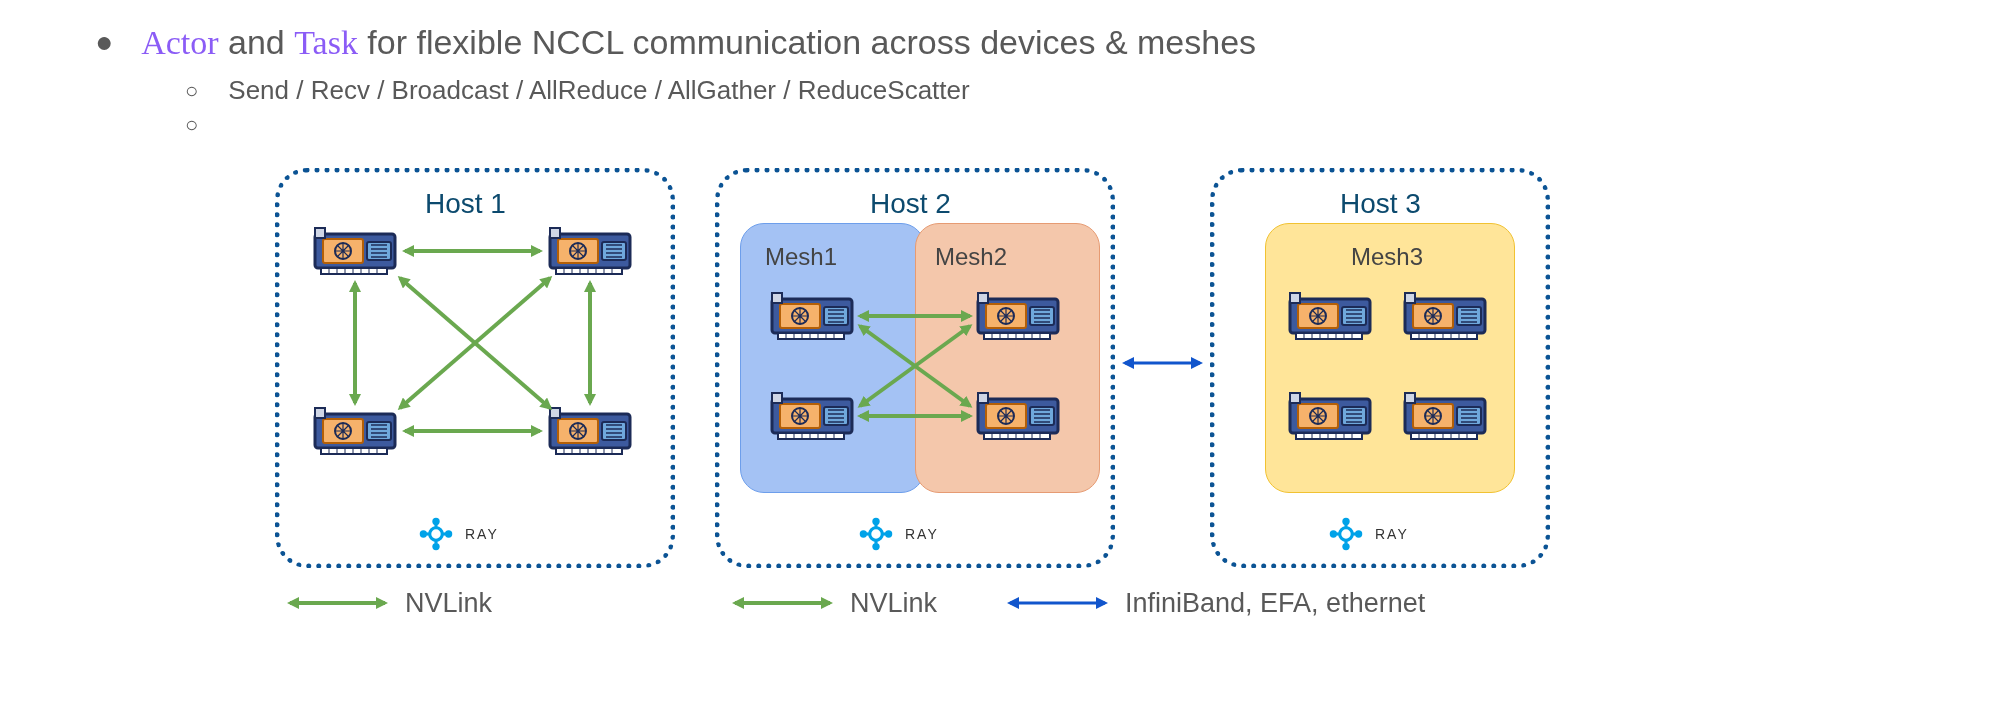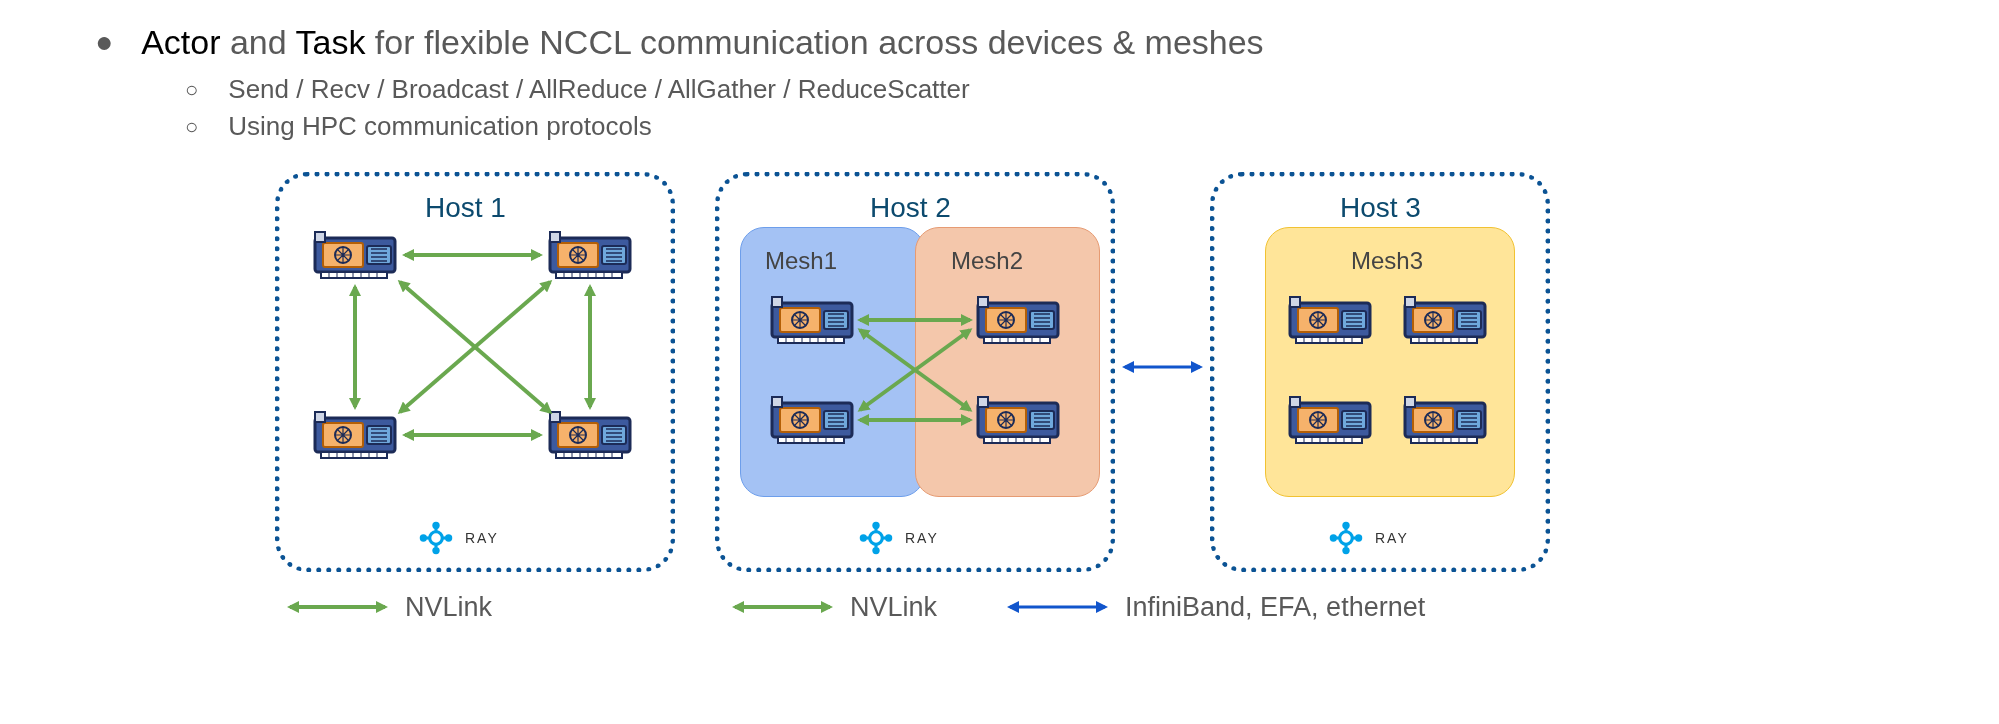--- a/index.html
+++ b/index.html
@@ -8,21 +8,21 @@
     background: #fff;
     width: 1999px;
     height: 724px;
     padding: 20px 0 0 0;
     color: #595959;
   }
   .content { padding-left: 95px; }
   .bullet-row { display: flex; align-items: flex-start; gap: 28px; margin-bottom: 10px; }
   .main-bullet { font-size: 30px; color: #595959; line-height: 44px; }
   .main-text { font-size: 34px; color: #595959; line-height: 44px; }
-  .link-text { color: #000000; }
+  .link-text { color: #8b5cf6; font-family: Liberation Serif, serif; }
   .sub-list { margin-top: 10px; padding-left: 90px; }
   .sub-row { display: flex; align-items: center; gap: 30px; margin-bottom: 6px; }
   .sub-bullet { font-size: 22px; color: #595959; }
   .sub-text { font-size: 26px; color: #595959; }
   .diagram { position: relative; width: 1560px; height: 490px; margin-left: 180px; margin-top: 30px; }
   .host-box {
     position: absolute;
     border: 5px dotted #0b5394;
     border-radius: 32px;
     background: #fff;
@@ -52,39 +52,38 @@
       <span class="link-text">Actor</span><span> and </span><span class="link-text">Task</span><span> for flexible NCCL communication across devices &amp; meshes</span>
     </span>
   </div>
   <div class="sub-list">
     <div class="sub-row">
       <span class="sub-bullet">○</span>
       <span class="sub-text">Send / Recv / Broadcast / AllReduce / AllGather / ReduceScatter</span>
     </div>
     <div class="sub-row">
       <span class="sub-bullet">○</span>
-      <span class="sub-text">Using HPC communication protocols</span>
     </div>
   </div>
 
   <div class="diagram">
 
     <div class="host-box" id="host1"></div>
     <div class="host-box" id="host2"></div>
     <div class="host-box" id="host3"></div>
 
     <div class="mesh-box" id="mesh1"></div>
     <div class="mesh-box" id="mesh2"></div>
     <div class="mesh-box" id="mesh3"></div>
 
     <div class="host-label" style="left:150px; top:20px;">Host 1</div>
     <div class="host-label" style="left:595px; top:20px;">Host 2</div>
     <div class="host-label" style="left:1065px; top:20px;">Host 3</div>
     <div class="mesh-label" style="left:490px; top:75px;">Mesh1</div>
-    <div class="mesh-label" style="left:660px; top:75px;margin-left:16px;">Mesh2</div>
+    <div class="mesh-label" style="left:660px; top:75px;">Mesh2</div>
     <div class="mesh-label" style="left:1076px; top:75px;">Mesh3</div>
 
     <svg width="1560" height="490" style="position:absolute; left:0; top:0; overflow:visible;">
       <defs>
         <marker id="ga" markerWidth="12" markerHeight="12" refX="9" refY="6" orient="auto" markerUnits="userSpaceOnUse">
             <path d="M0,0 L12,6 L0,12 z" fill="#6aa84f"></path>
           </marker>
         <marker id="gb" markerWidth="12" markerHeight="12" refX="3" refY="6" orient="auto" markerUnits="userSpaceOnUse">
             <path d="M12,0 L0,6 L12,12 z" fill="#6aa84f"></path>
           </marker>

